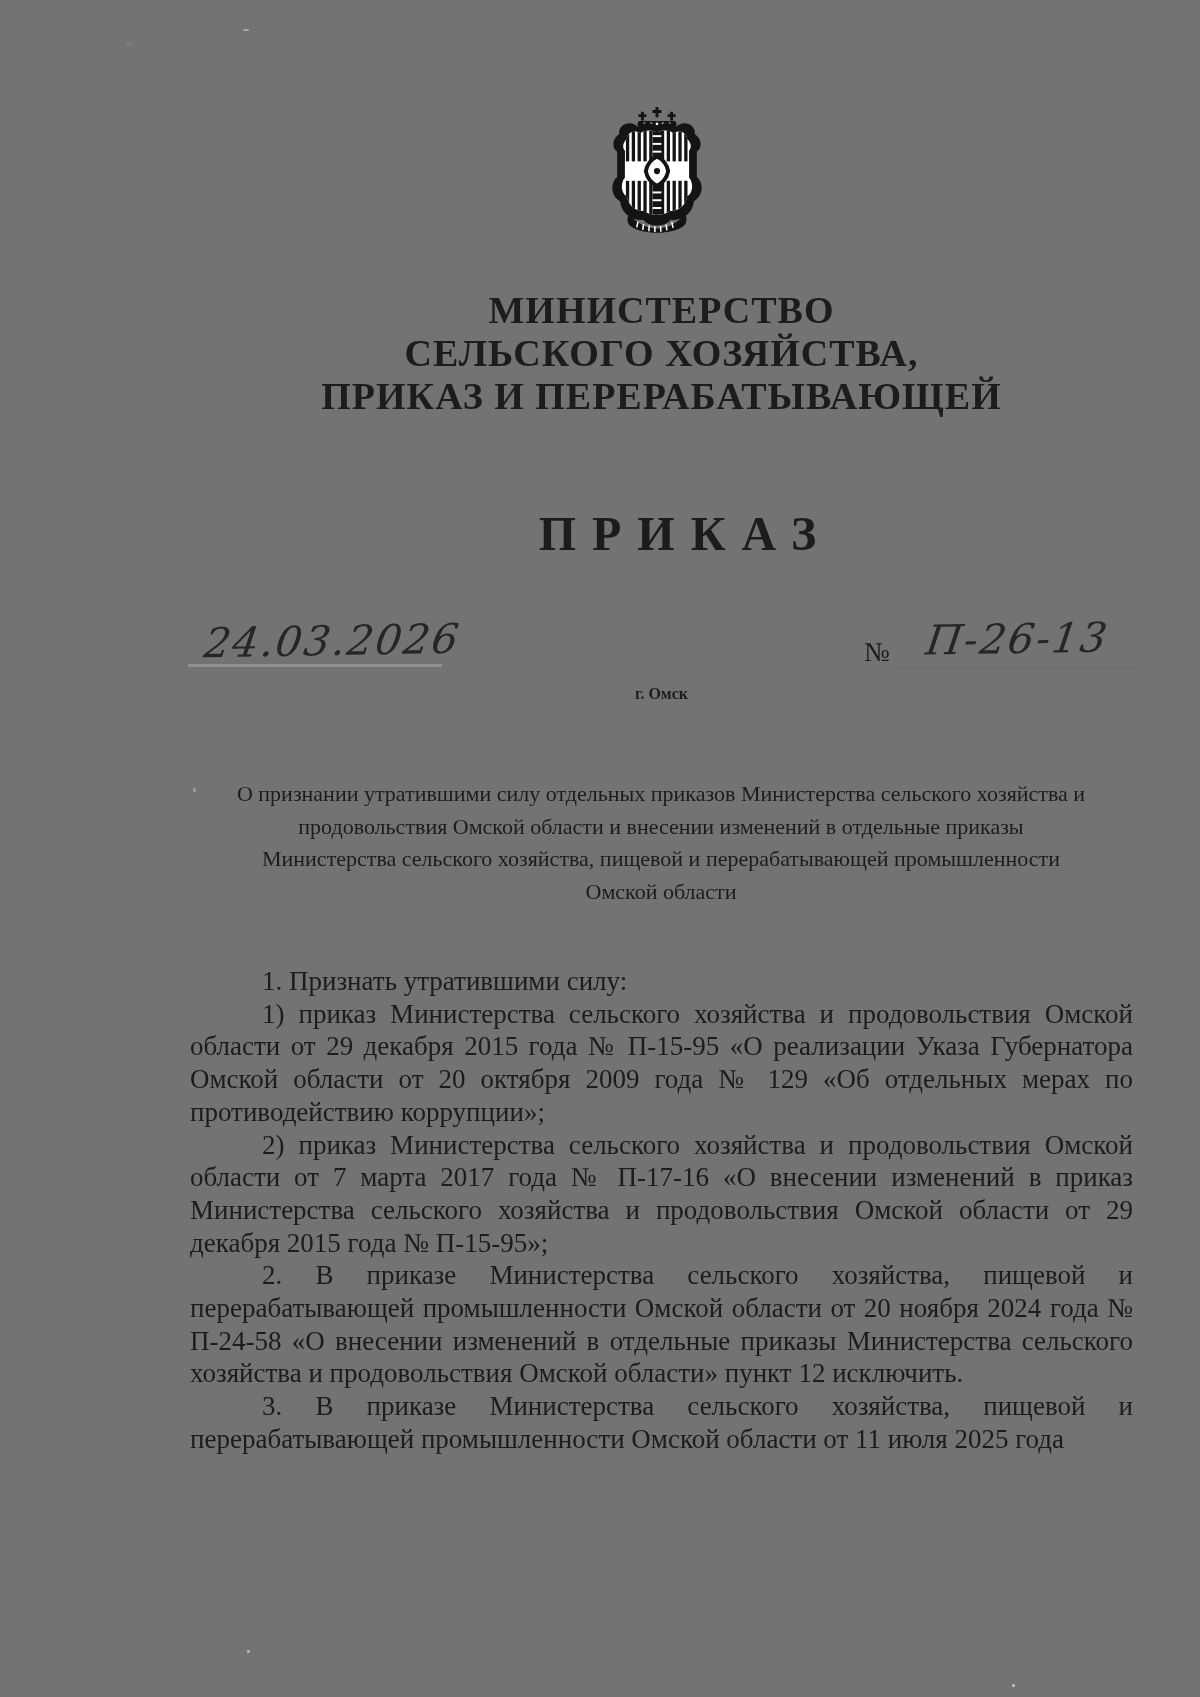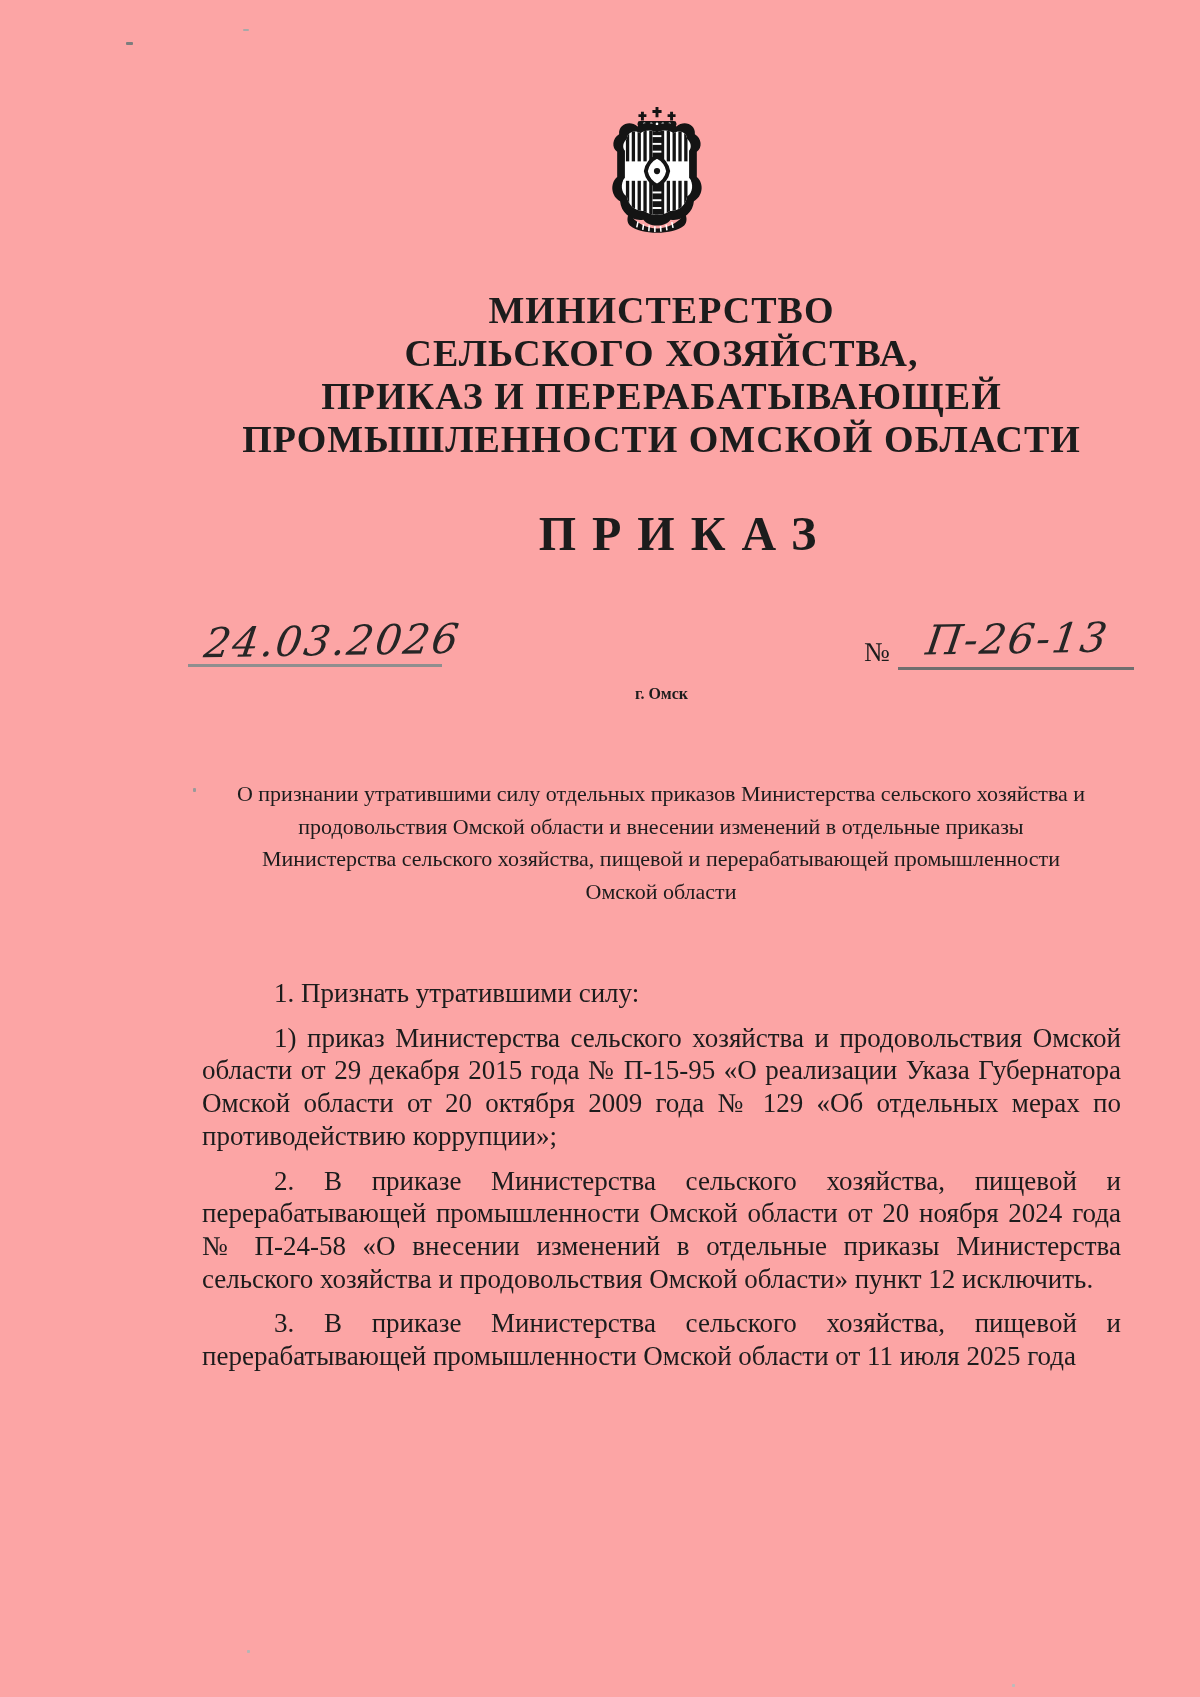--- a/index.html
+++ b/index.html
@@ -1,20 +1,20 @@
 <!DOCTYPE html>
 <html lang="ru"><head>
 <meta charset="utf-8">
 <style>
   html,body{margin:0;padding:0;background:#e8e8e8;}
   .page{
     position:relative;
     width:1200px;height:1697px;
     margin:0 auto;
-    background:#fca5a5;
+    background:#737373;
     overflow:hidden;
     font-family:"Liberation Serif", serif;
     color:#1c1c1c;
   }
   
   .coat{position:absolute;left:608px;top:106px;width:98px;height:136px;}
   .org-name{
     position:absolute;left:190px;top:289px;width:943px;
     text-align:center;font-weight:bold;
     font-size:38px;line-height:43px;letter-spacing:1px;
@@ -44,21 +44,21 @@
   
   .subject{
     position:absolute;left:231px;top:778px;width:860px;
     text-align:center;font-size:22px;line-height:32.7px;
   }
   
   .body-text{
     position:absolute;left:190px;top:965px;width:943px;
     font-size:27px;line-height:32.7px;text-align:justify;
   }
-  .body-text p{margin:12px;text-indent:72px;}
+  .body-text p{margin:0;text-indent:72px;}
   
   .speck{position:absolute;border-radius:1px;}
 </style>
 </head>
 <body>
 
 <div class="page">
 
   <div class="speck" style="left:126px;top:42px;width:7px;height:3px;background:#7d7d7d;"></div>
   <div class="speck" style="left:243px;top:29px;width:6px;height:2px;background:#a8a8a8;"></div>
@@ -140,36 +140,36 @@
         <rect x="59" y="122" width="1.6" height="6" transform="rotate(-8 60 125)"></rect>
         <rect x="65" y="119.5" width="1.6" height="6" transform="rotate(-12 66 122)"></rect>
       </g>
     </svg>
   </div>
 
   <div class="org-name">
     <div>МИНИСТЕРСТВО</div>
     <div>СЕЛЬСКОГО ХОЗЯЙСТВА,</div>
     <div>ПРИКАЗ И ПЕРЕРАБАТЫВАЮЩЕЙ</div>
-    <div>ПРОМЫШЛЕННОСТИ ОМСКОЙ ОБЛАСТИ</div>
   </div>
 
   <div class="doc-type">ПРИКАЗ</div>
 
   <div class="date-hand hand">24.03.2026</div>
   <div class="date-line"></div>
 
   <span class="num-sign">№</span>
   <div class="num-hand hand">П-26-13</div>
   <div class="num-line"></div>
 
   <div class="place">г. Омск</div>
 
   <div class="subject">О признании утратившими силу отдельных приказов Министерства сельского хозяйства и продовольствия Омской области и внесении изменений в отдельные приказы Министерства сельского хозяйства, пищевой и перерабатывающей промышленности Омской области</div>
 
   <div class="body-text">
     <p>1. Признать утратившими силу:</p>
     <p>1) приказ Министерства сельского хозяйства и продовольствия Омской области от 29 декабря 2015 года № П-15-95 «О реализации Указа Губернатора Омской области от 20 октября 2009 года № 129 «Об отдельных мерах по противодействию коррупции»;</p>
+    <p>2) приказ Министерства сельского хозяйства и продовольствия Омской области от 7 марта 2017 года № П-17-16 «О внесении изменений в приказ Министерства сельского хозяйства и продовольствия Омской области от 29 декабря 2015 года № П-15-95»;</p>
     <p>2. В приказе Министерства сельского хозяйства, пищевой и перерабатывающей промышленности Омской области от 20 ноября 2024 года № П-24-58 «О внесении изменений в отдельные приказы Министерства сельского хозяйства и продовольствия Омской области» пункт 12 исключить.</p>
     <p>3. В приказе Министерства сельского хозяйства, пищевой и перерабатывающей промышленности Омской области от 11 июля 2025 года</p>
   </div>
 
 </div>
 
 </body></html>

